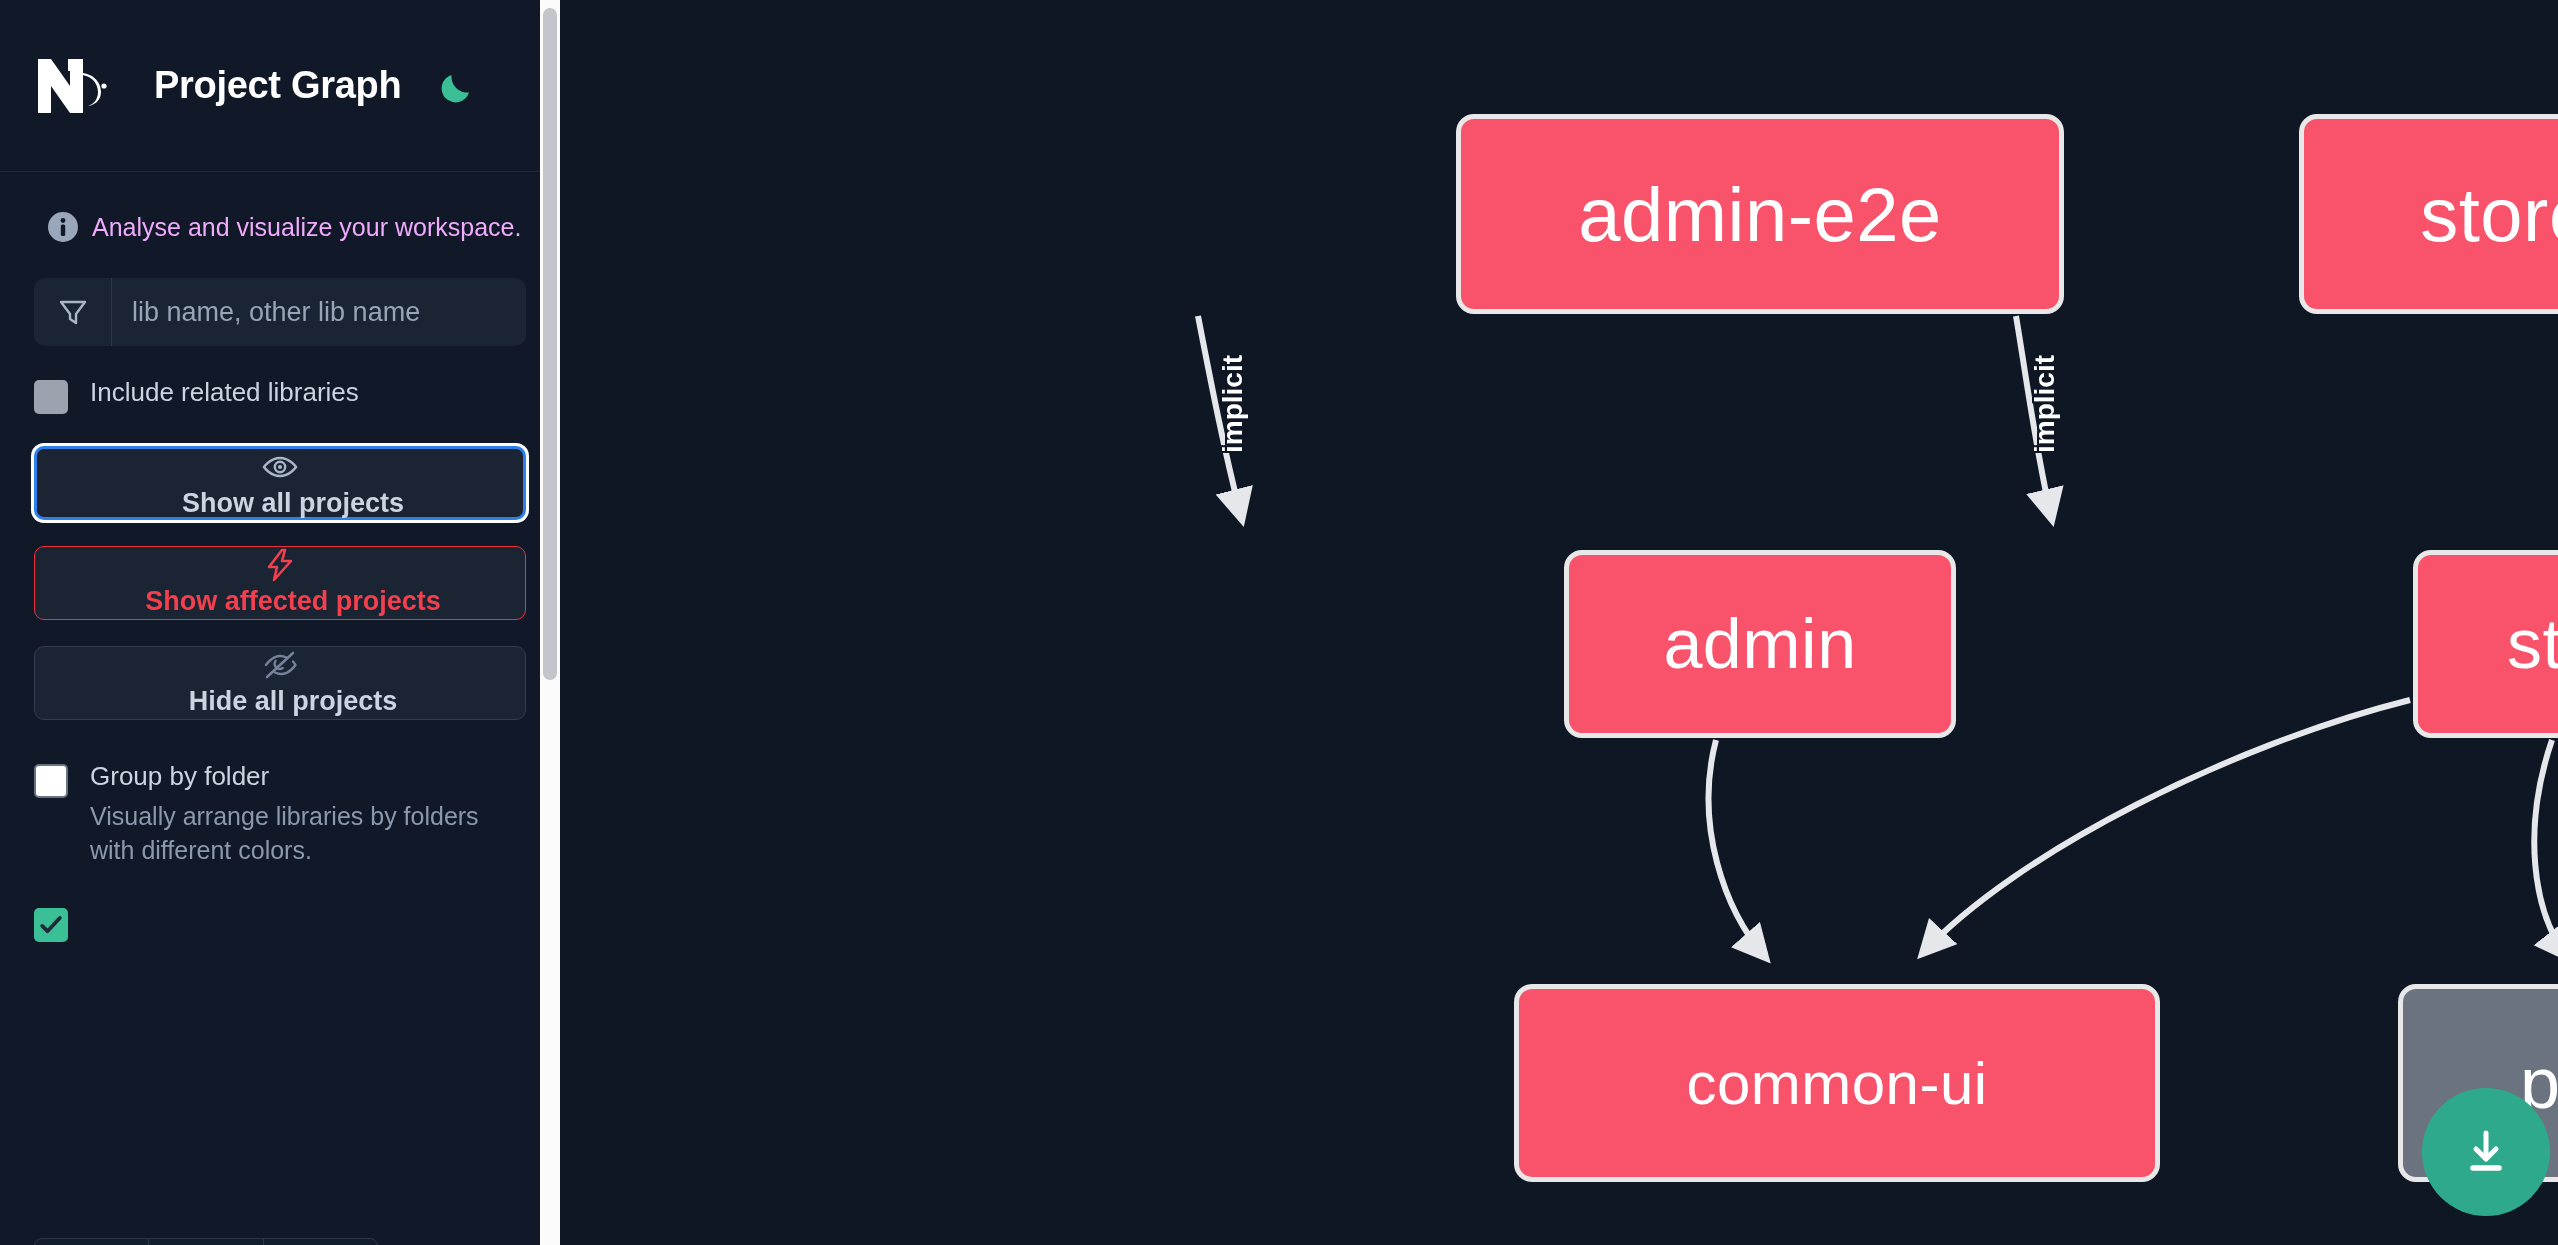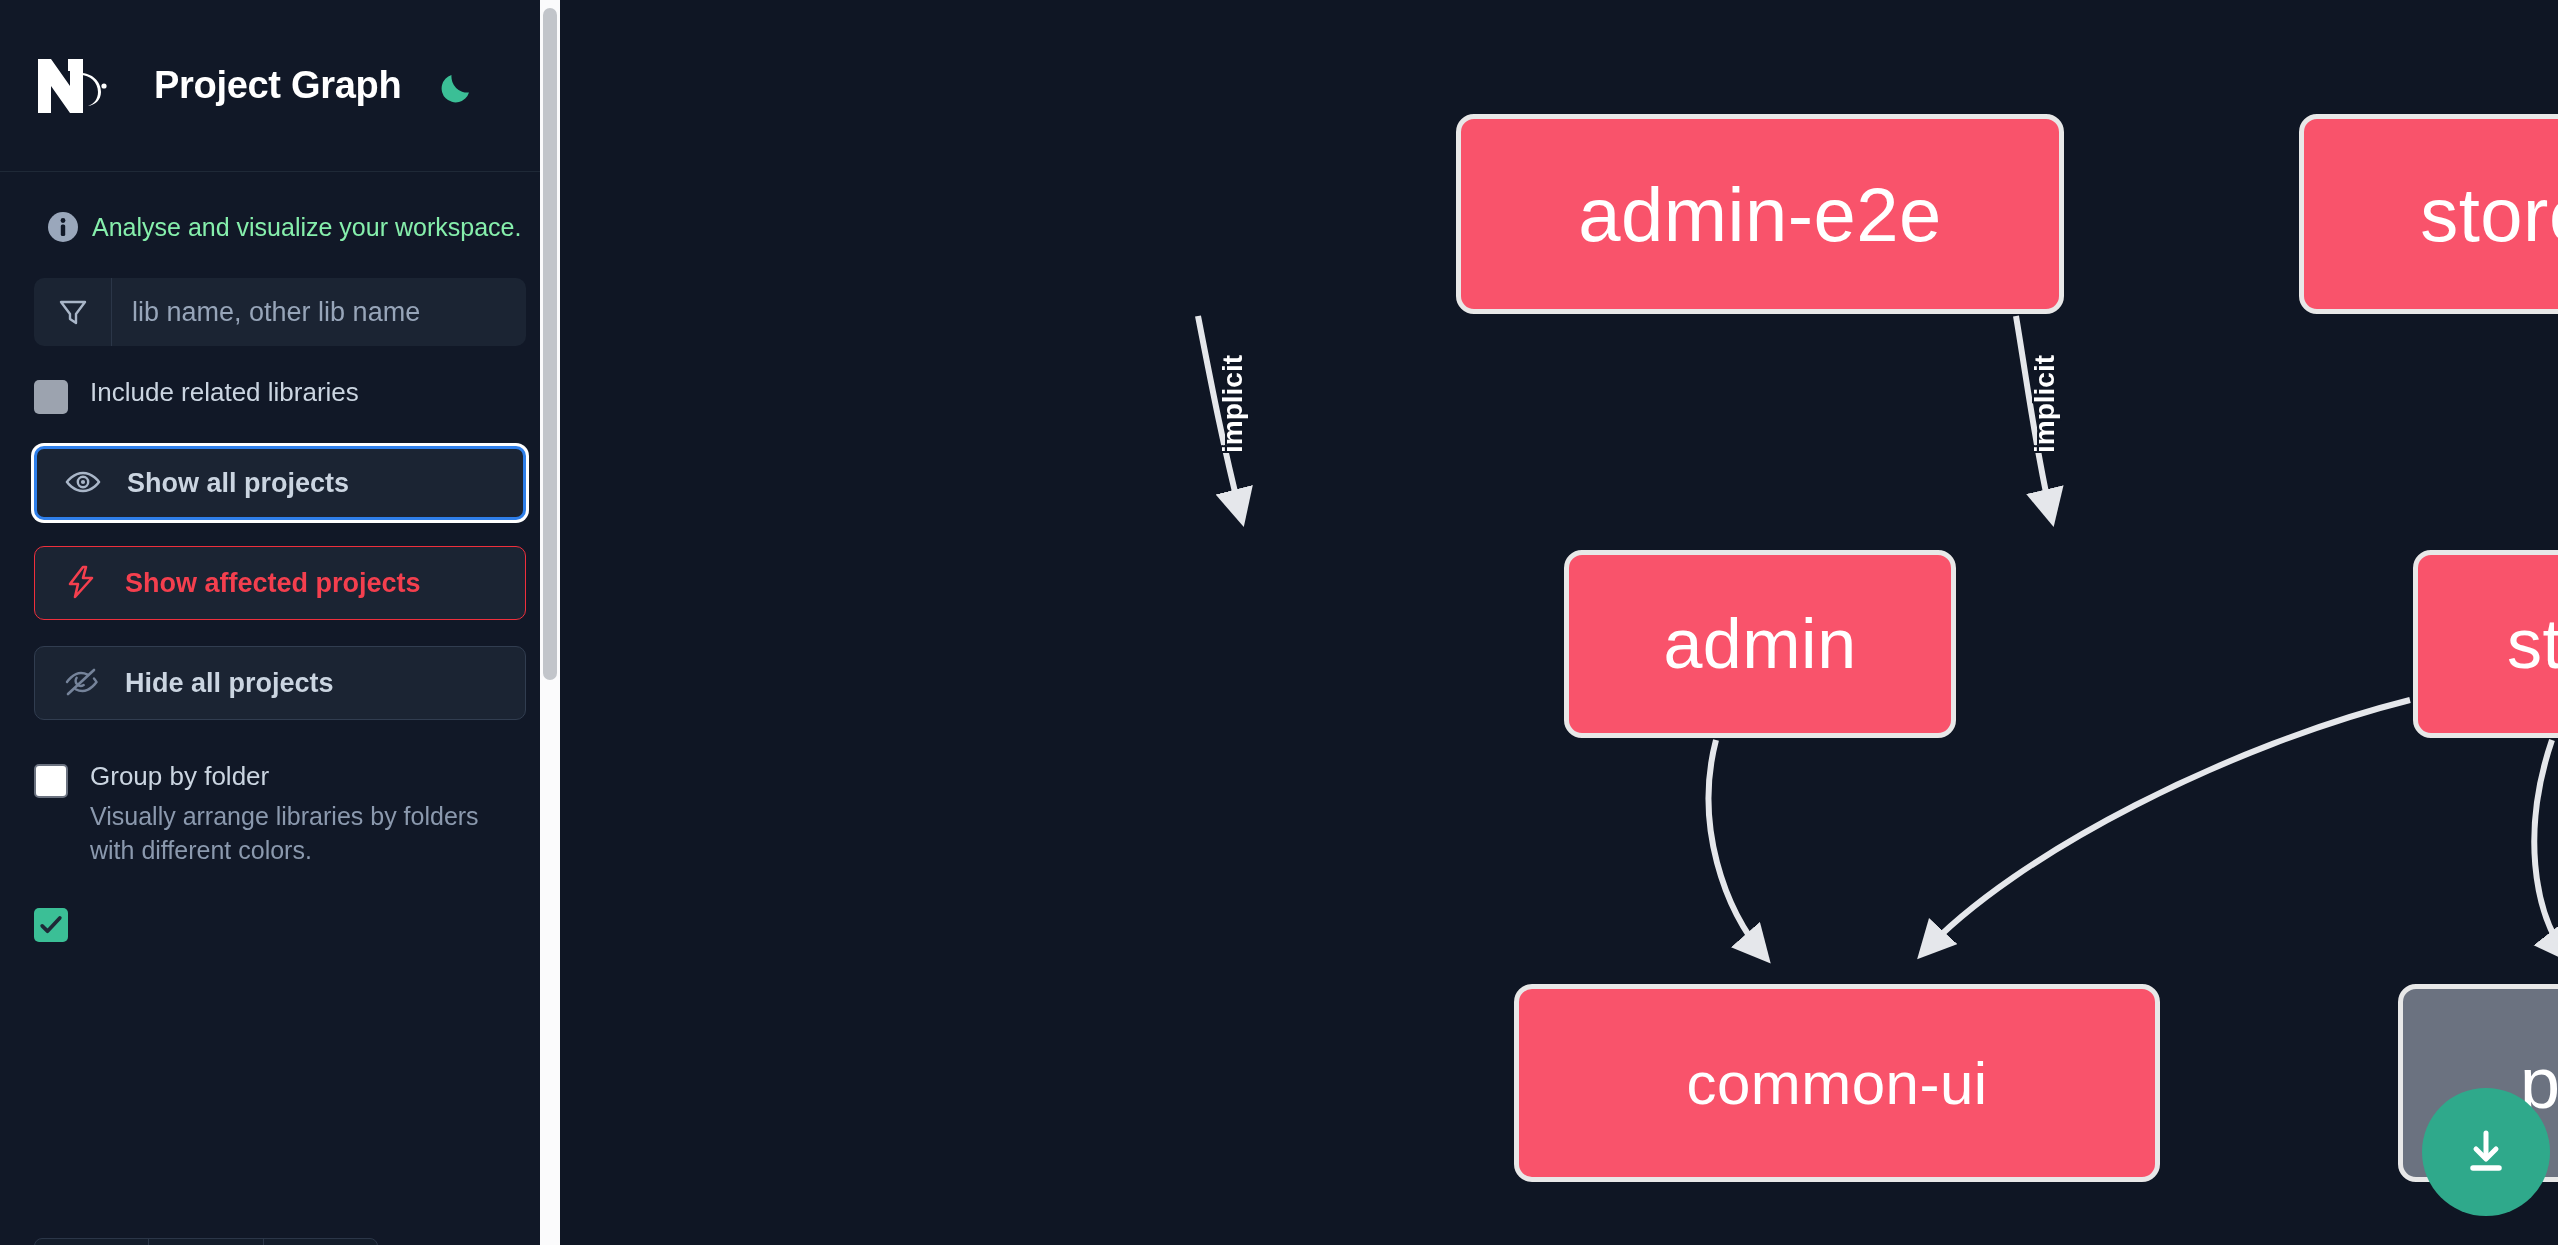--- a/index.html
+++ b/index.html
@@ -38,21 +38,21 @@
     cursor: pointer; background: none; border: none;
   }
 
   .sb-tagline {
     display: flex; align-items: center;
     padding: 32px 34px 0 34px;
     height: 78px;
   }
   .info-icon { width: 34px; height: 34px; flex: 0 0 34px; }
   .sb-tagline span {
-    margin-left: 12px; color: #86efac; font-size: 25px; white-space: nowrap;
+    margin-left: 12px; color: #f0abfc; font-size: 25px; white-space: nowrap;
   }
 
   .search-row { padding: 28px 34px 0 34px; }
   .search-box {
     display: flex; align-items: center;
     height: 68px;
     background: #1b2433;
     border-radius: 10px;
     overflow: hidden;
   }
@@ -94,20 +94,21 @@
   .gbtn {
     position: relative;
     height: 74px; width: 100%;
     background: #1b2433;
     border: 1px solid #313d50;
     border-radius: 10px;
     display: flex; align-items: center;
     padding: 0 28px;
     cursor: pointer;
     font-family: "Liberation Sans", sans-serif;
+    flex-direction: column;
   }
   .gbtn .lbl { font-size: 27px; font-weight: 700; color: #cbd5e1; margin-left: 26px; }
   .gbtn.focused {
     border: 3px solid #2f7fea;
     box-shadow: 0 0 0 3px #ffffff;
   }
   .gbtn.danger { border: 1px solid #ef2f3c; }
   .gbtn.danger .lbl { color: #f43f4e; }
 
   .sb-bottom-peek {

